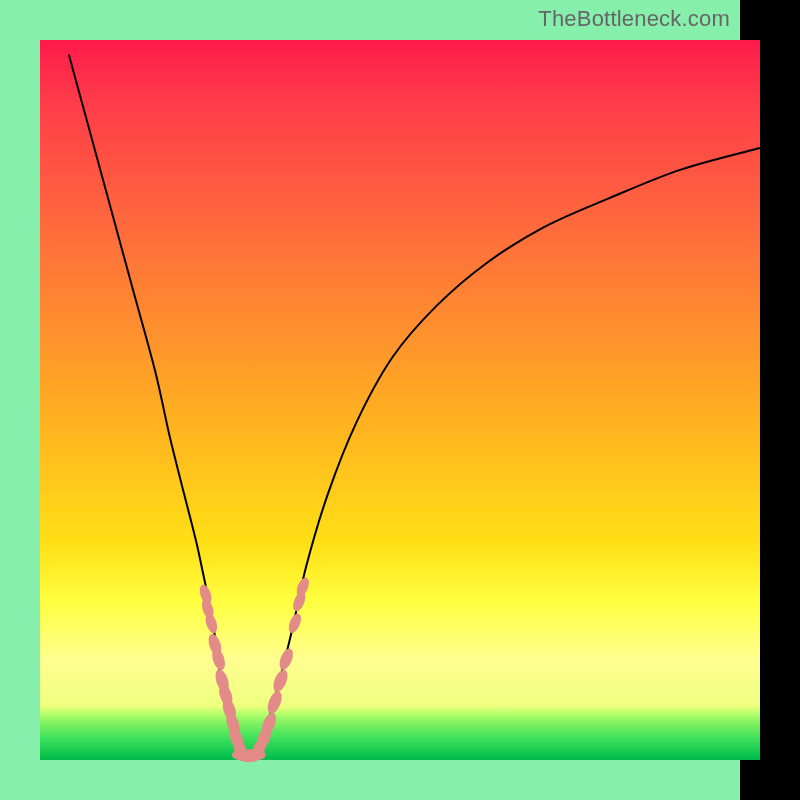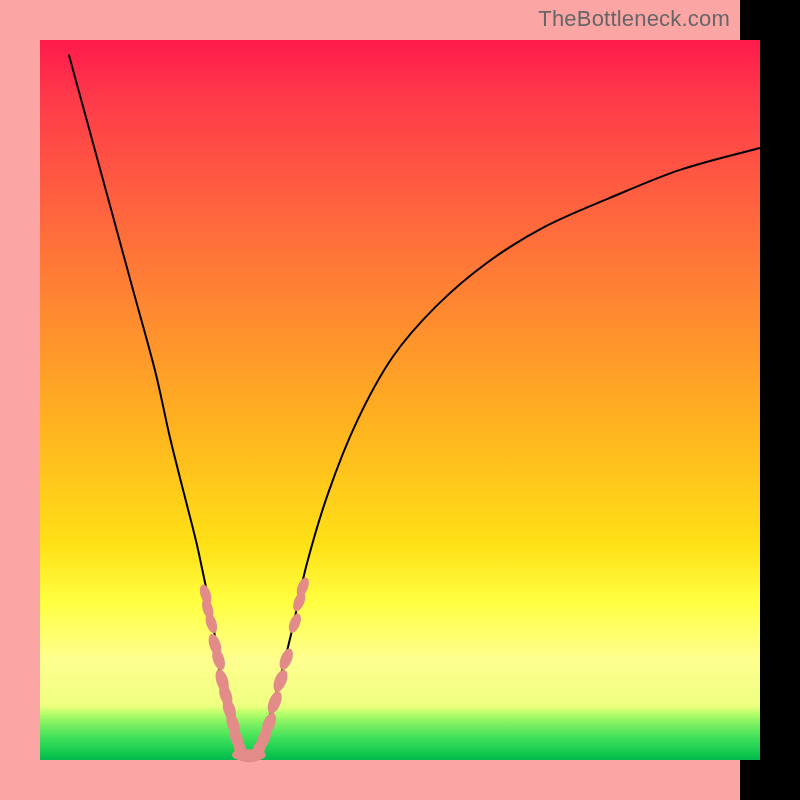--- a/index.html
+++ b/index.html
@@ -8,21 +8,21 @@
     width: 800px;
     height: 800px;
     overflow: hidden;
     background: #000;
     font-family: Arial, Helvetica, sans-serif;
   }
   .outer {
     position: relative;
     width: 740px;
     height: 800px;
-    background: #fca5a5;
+    background: #86efac;
   }
   .plot {
     position: absolute;
     left: 40px;
     top: 40px;
     width: 720px;
     height: 720px;
     
     background: linear-gradient(
       to bottom,

